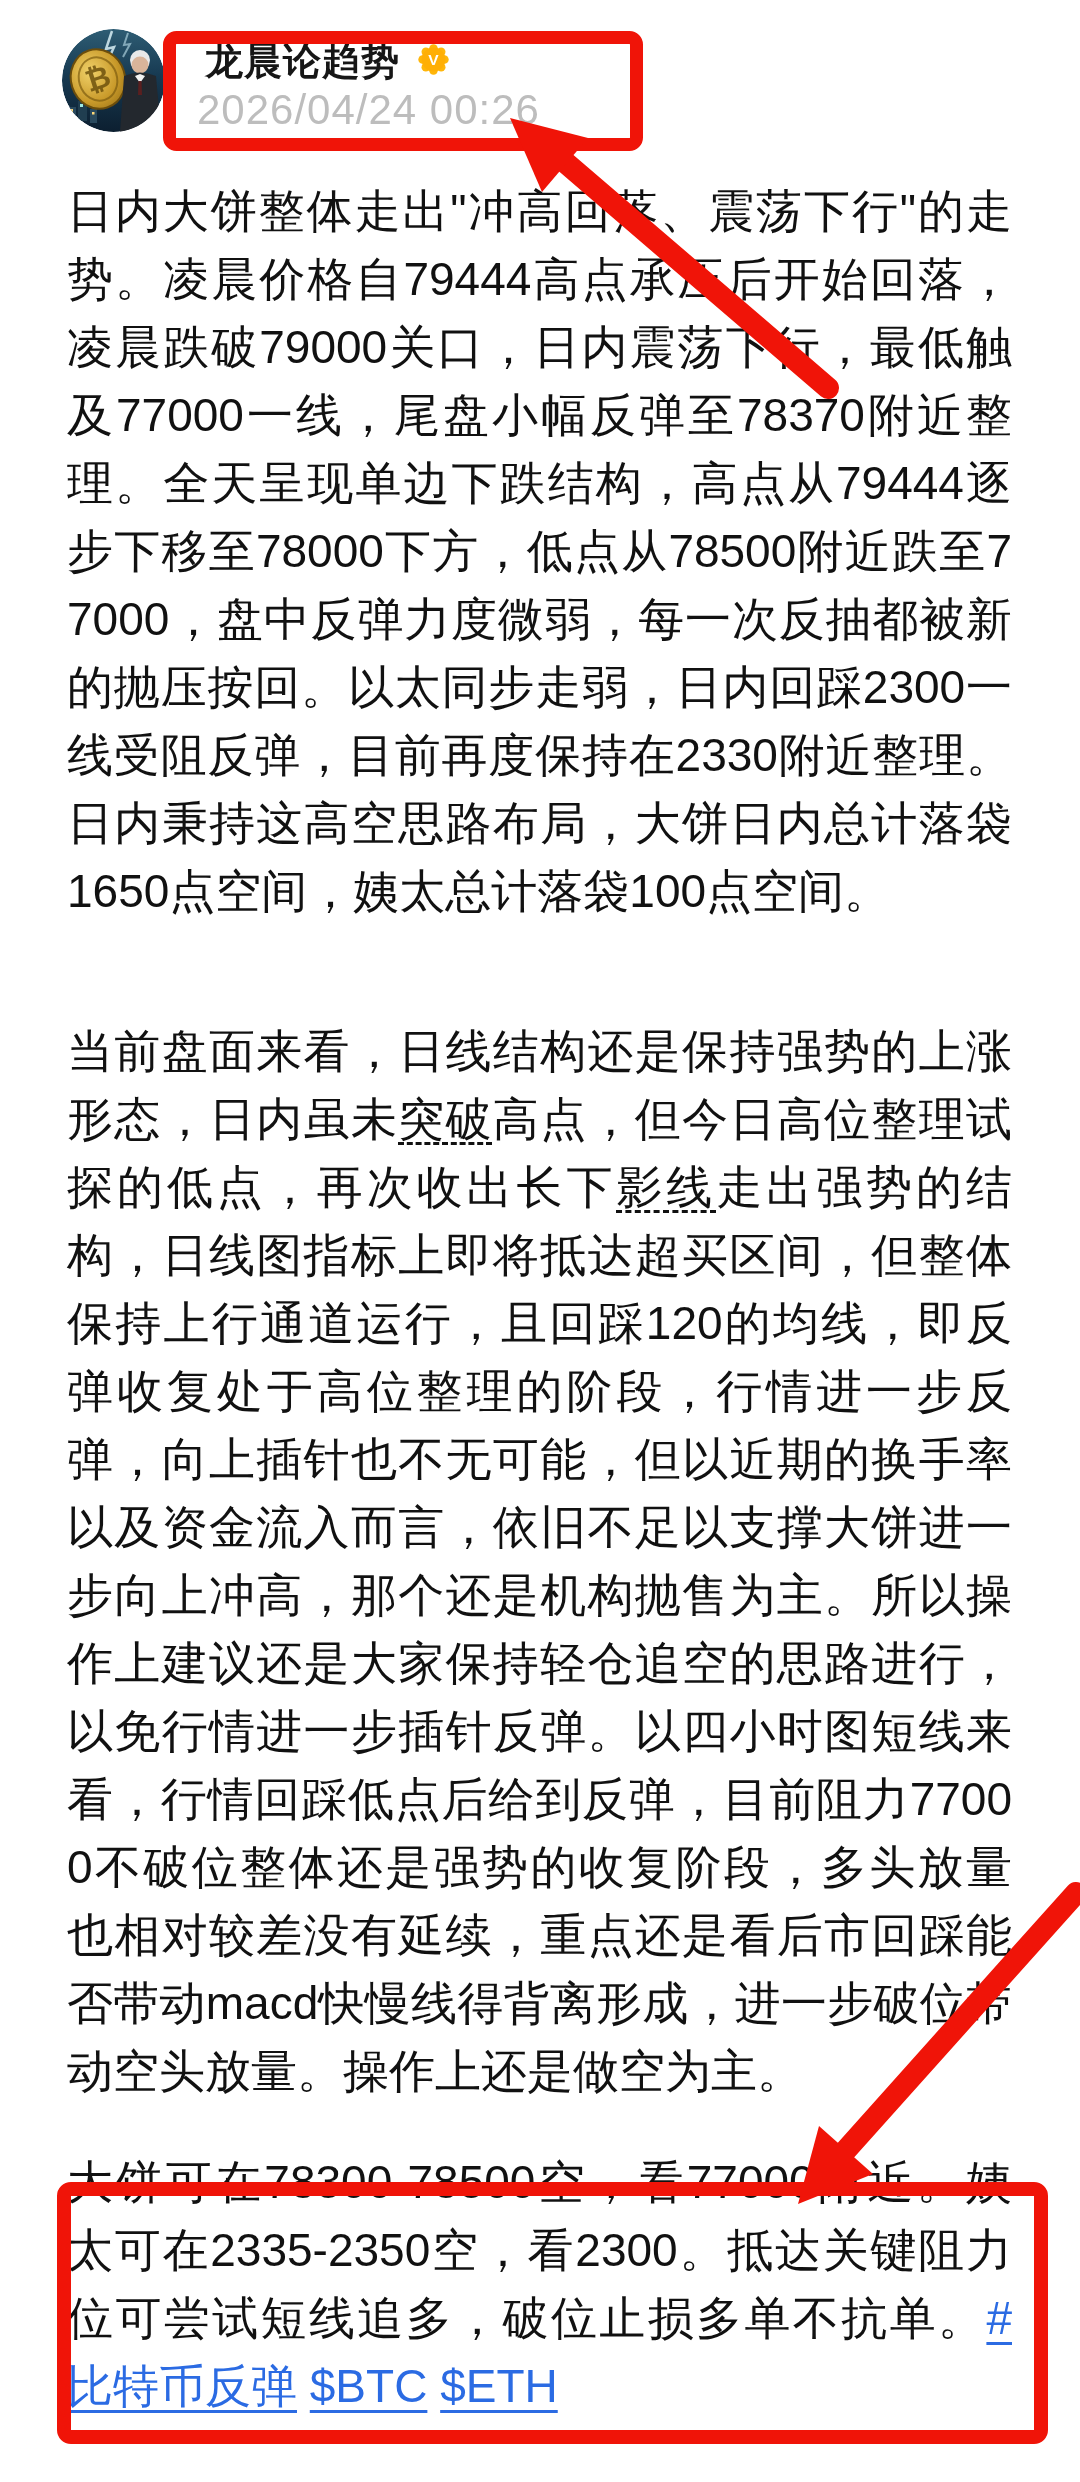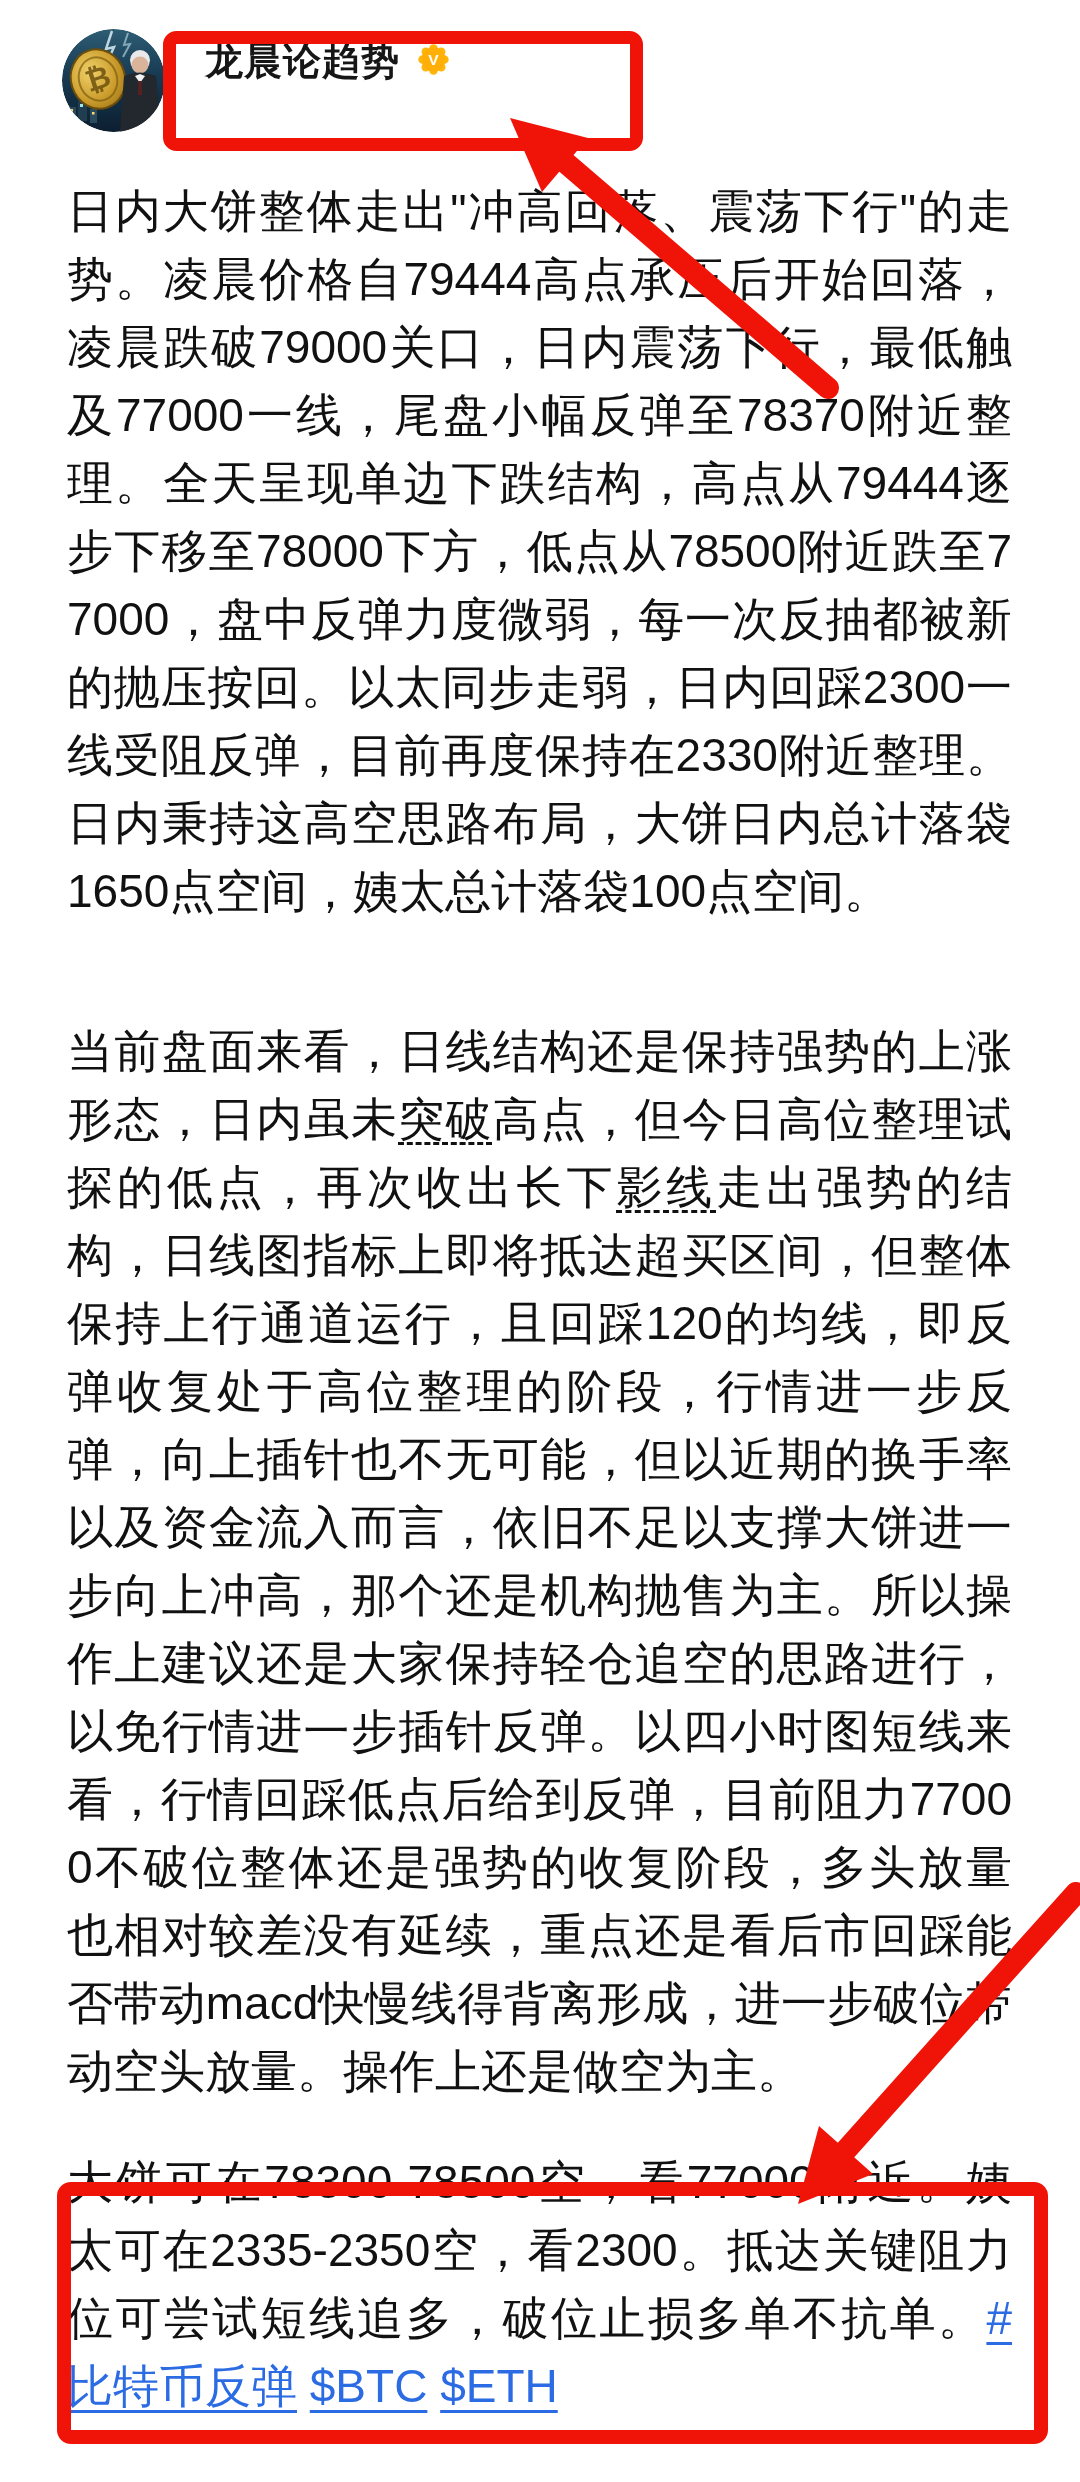--- a/index.html
+++ b/index.html
@@ -118,20 +118,21 @@
           <circle cx="7.6" cy="22.4" r="4.2"></circle>
         <circle cx="4.5" cy="15" r="4.2"></circle>
           <circle cx="7.6" cy="7.6" r="4.2"></circle>
         <circle cx="15" cy="4.5" r="4.2"></circle>
           <circle cx="22.4" cy="7.6" r="4.2"></circle>
       </g>
       <circle cx="15" cy="15" r="11.5" fill="#ffaf05"></circle>
       <text x="15" y="20.5" text-anchor="middle" font-size="15" font-weight="bold" fill="#ffffff" font-family="'Liberation Sans',sans-serif">V</text>
     </svg>
   </div>
+  <div class="timestamp">2026/04/24 00:26</div>
 
   <div class="post-body">
     <p class="para p1"><span class="seg">日内大饼整体走出"冲高回落、震荡下行"的走势。凌晨价格自79444高点承压后开始回落，凌晨跌破79000关口，日内震荡下行，最低触及77000一线，尾盘小幅反弹至78370附近整理。全天呈现单边下跌结构，高点从79444逐步下移至78000下方，低点从78500附近跌至77000，盘中反弹力度微弱，每一次反抽都被新的抛压按回。以太同步走弱，日内回踩2300一线受阻反弹，目前再度保持在2330附近整理。日内秉持这高空思路布局，大饼日内总计落袋1650点空间，姨太总计落袋100点空间。</span></p>
     <p class="para p2"><span class="seg">当前盘面来看，日线结构还是保持强势的上涨形态，日内虽未</span><span class="seg seg-dashed">突破</span><span class="seg">高点，但今日高位整理试探的低点，再次收出长下</span><span class="seg seg-dashed">影线</span><span class="seg">走出强势的结构，日线图指标上即将抵达超买区间，但整体保持上行通道运行，且回踩120的均线，即反弹收复处于高位整理的阶段，行情进一步反弹，向上插针也不无可能，但以近期的换手率以及资金流入而言，依旧不足以支撑大饼进一步向上冲高，那个还是机构抛售为主。所以操作上建议还是大家保持轻仓追空的思路进行，以免行情进一步插针反弹。以四小时图短线来看，行情回踩低点后给到反弹，目前阻力77000不破位整体还是强势的收复阶段，多头放量也相对较差没有延续，重点还是看后市回踩能否带动macd快慢线得背离形成，进一步破位带动空头放量。操作上还是做空为主。</span></p>
     <p class="para p3"><span class="seg">大饼可在78300-78500空，看77000附近。姨太可在2335-2350空，看2300。抵达关键阻力位可尝试短线追多，破位止损多单不抗单。</span><span class="seg seg-link">#比特币反弹</span><span class="seg"> </span><span class="seg seg-link">$BTC</span><span class="seg"> </span><span class="seg seg-link">$ETH</span></p>
   </div>
 
   <svg class="annotations" viewBox="0 0 1080 2482">
     <rect x="169.5" y="37.5" width="467" height="107" rx="7" fill="none" stroke="var(--red)" stroke-width="13"></rect>
     <g>

